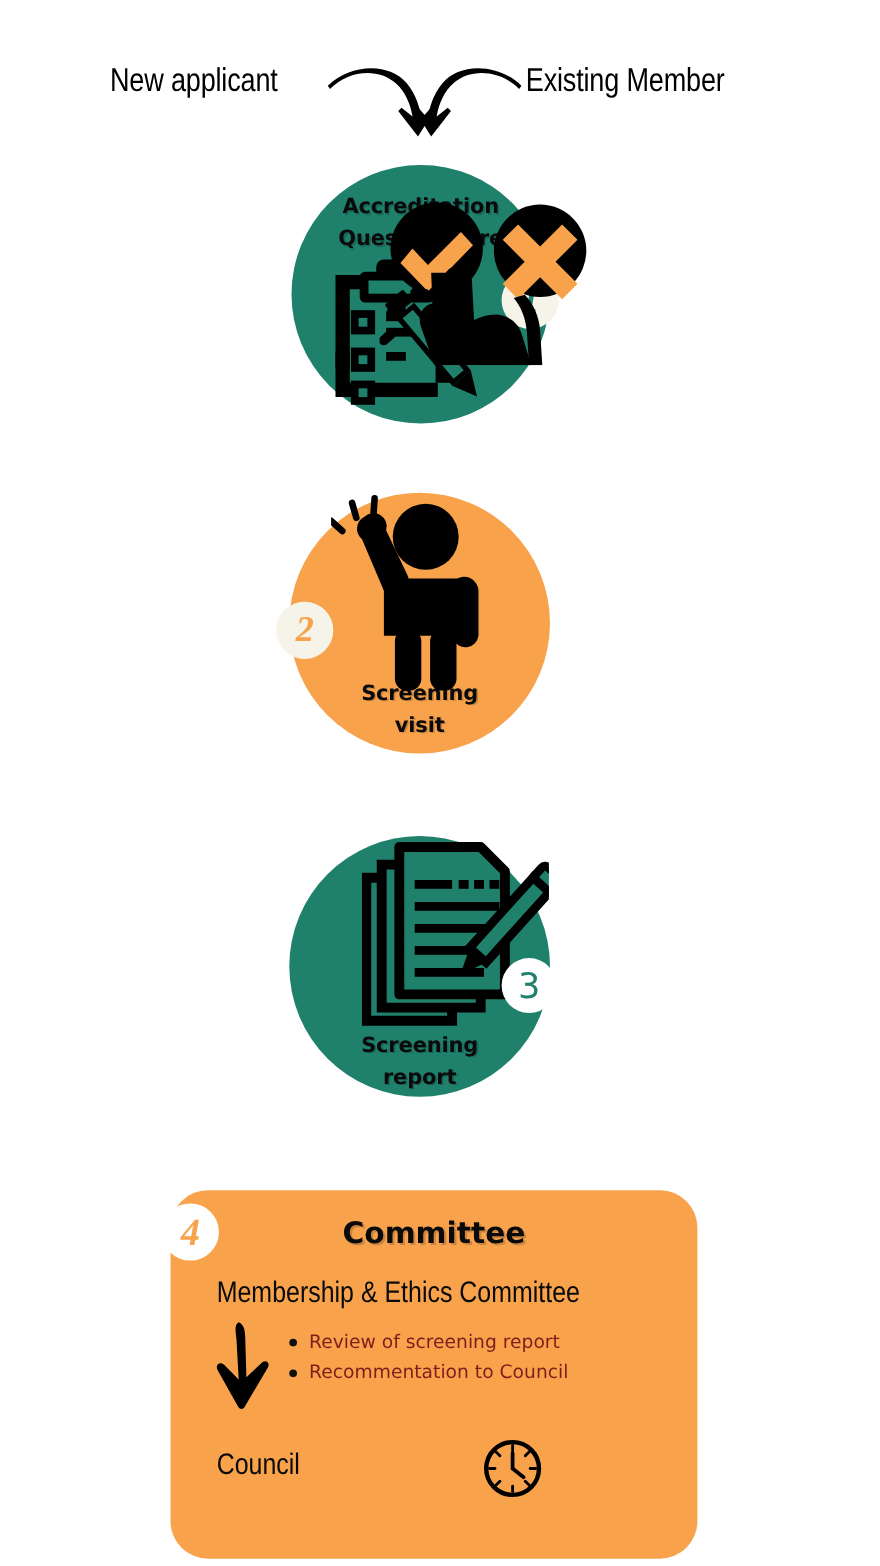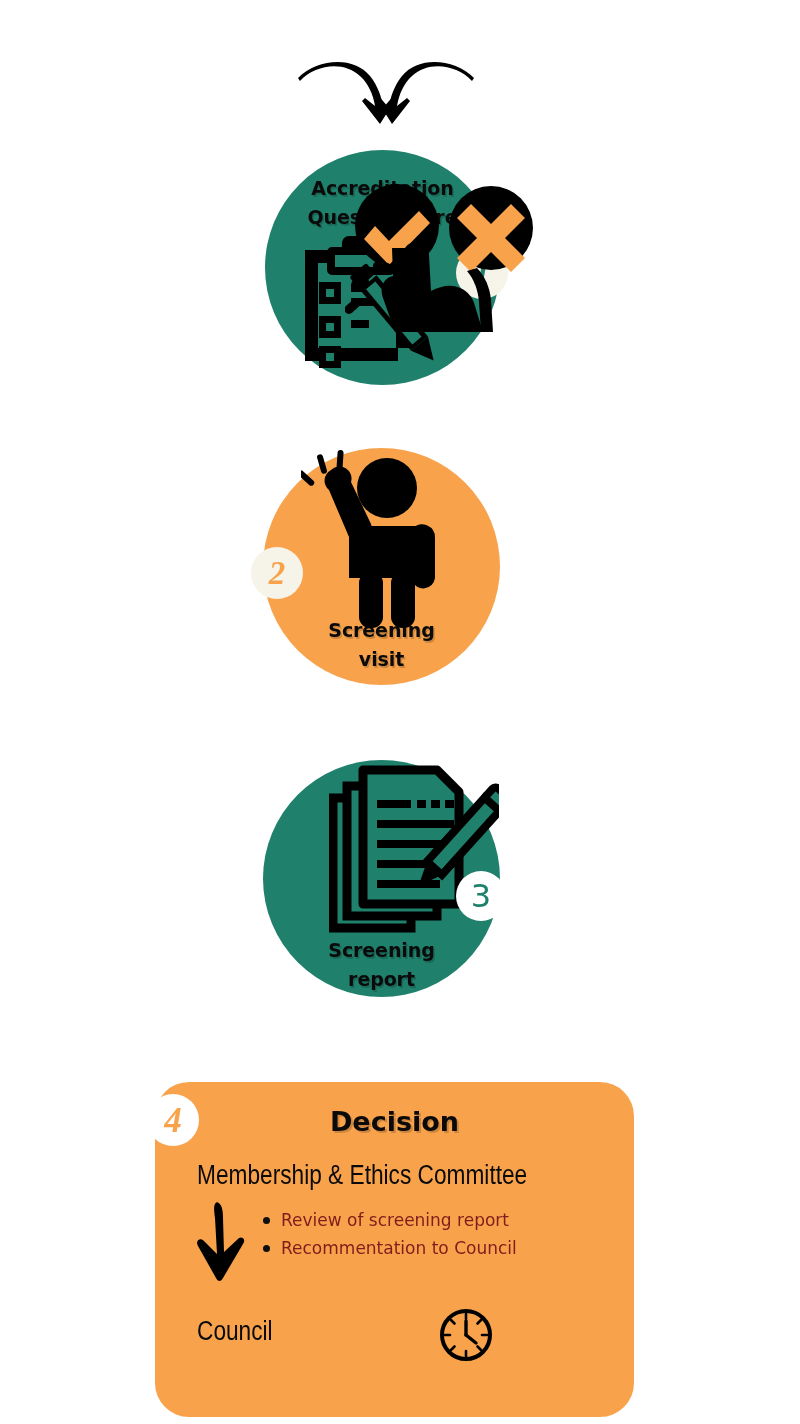--- a/index.html
+++ b/index.html
@@ -222,20 +222,25 @@
     z-index: 5;
   }
 
   svg { display: block; }
 </style>
 </head>
 <body>
 
 <div id="page">
 
+  <div class="top-row">
+    <div class="top-label left">New applicant</div>
+
+    <div class="top-label right">Existing Member</div>
+  </div>
 
   <div class="arrow-pair">
     <svg width="180" height="70" viewBox="0 0 180 70">
 
       <g>
         <path d="M2 22 C 22 2, 58 0, 74 20 C 82 30, 86 42, 87 52
                  L 99 38 L 101 41 L 84 68 L 66 45 L 69 42 L 79 50
                  C 77 38, 72 27, 64 20 C 48 5, 20 8, 4 25 Z" fill="#000000"></path>
       </g>
 
@@ -345,21 +350,21 @@
           <path d="M104 108 h20 l-10 24 z" fill="#000000"></path>
         </g>
       </svg>
     </div>
   </div>
 
   <div class="badge badge-3">3</div>
 
   <div class="decision-box">
 
-    <div class="decision-title">Decision</div>
+    <div class="decision-title">Committee</div>
 
     <div class="section-heading heading-committee">Membership &amp; Ethics Committee</div>
 
     <ul class="bullet-list list-committee">
       <li>Review of screening report</li>
       <li>Recommentation to Council</li>
     </ul>
 
     <div class="down-arrow-inner">
       <svg width="56" height="84" viewBox="0 0 56 84">

